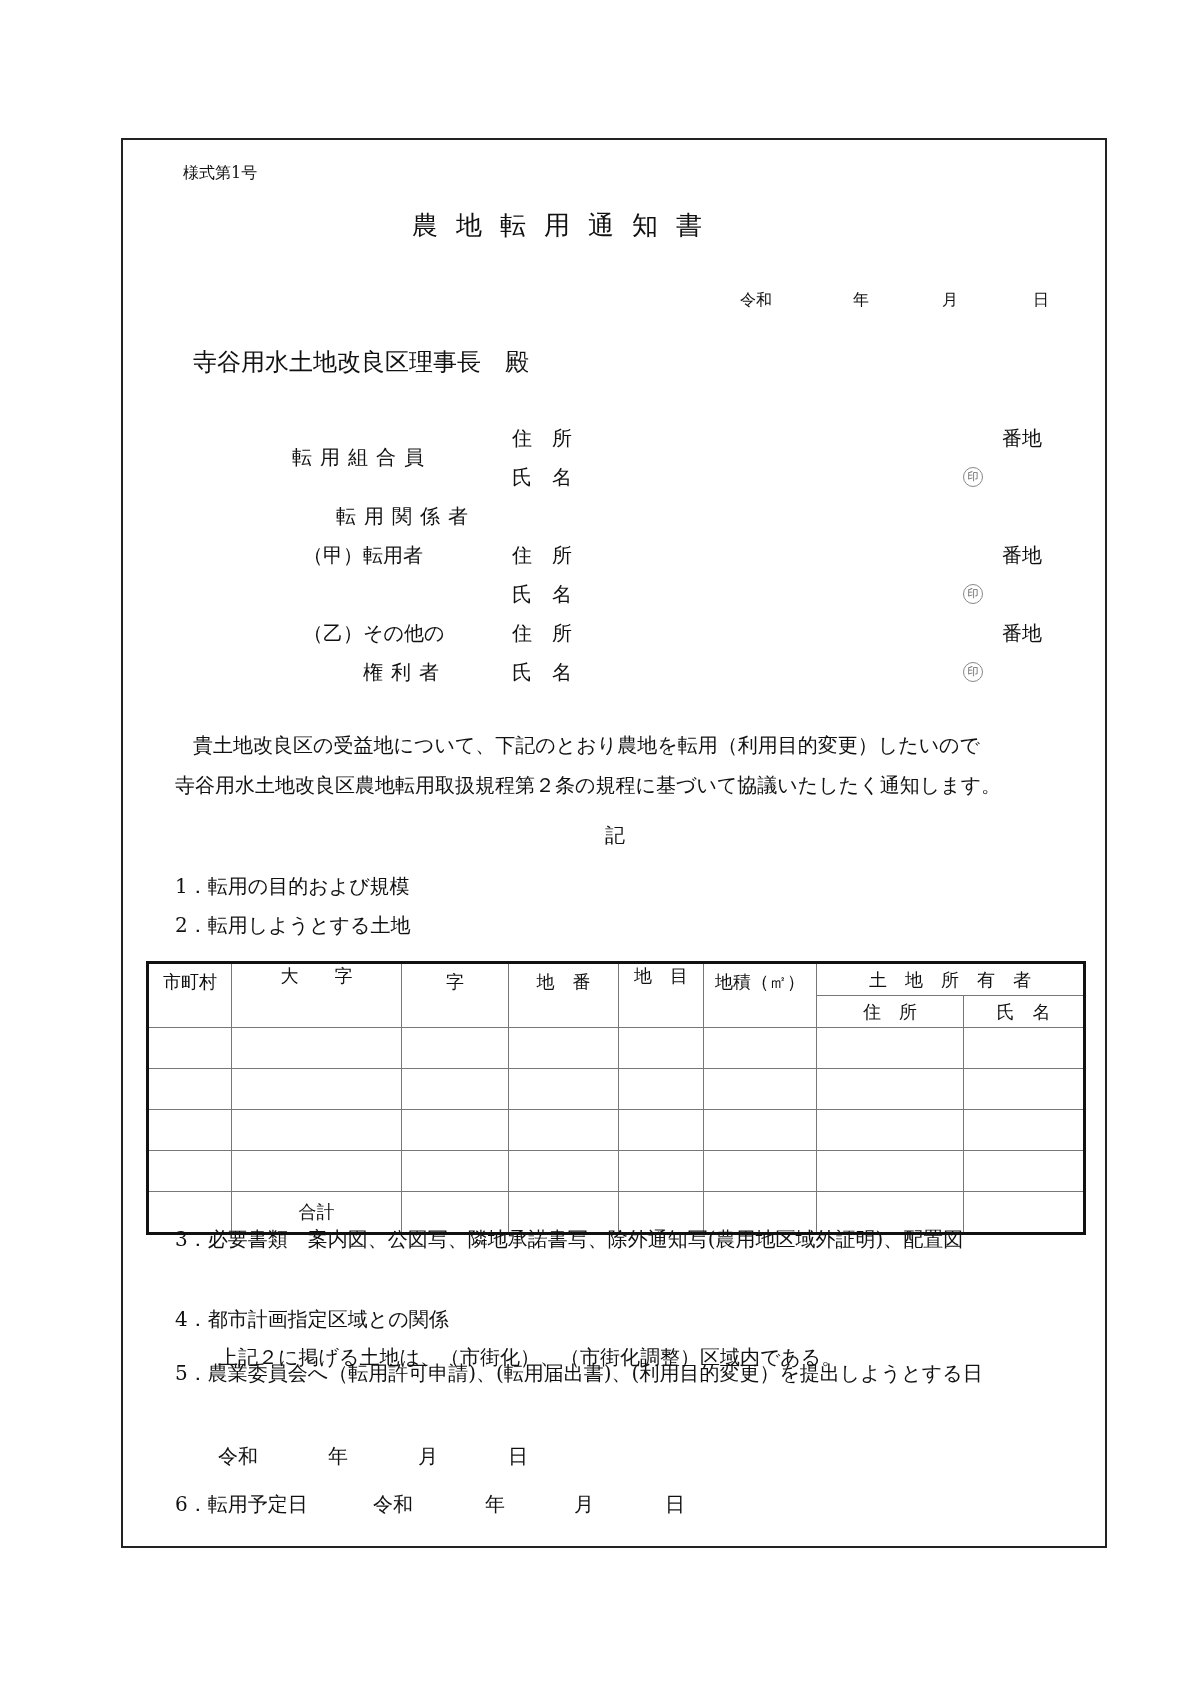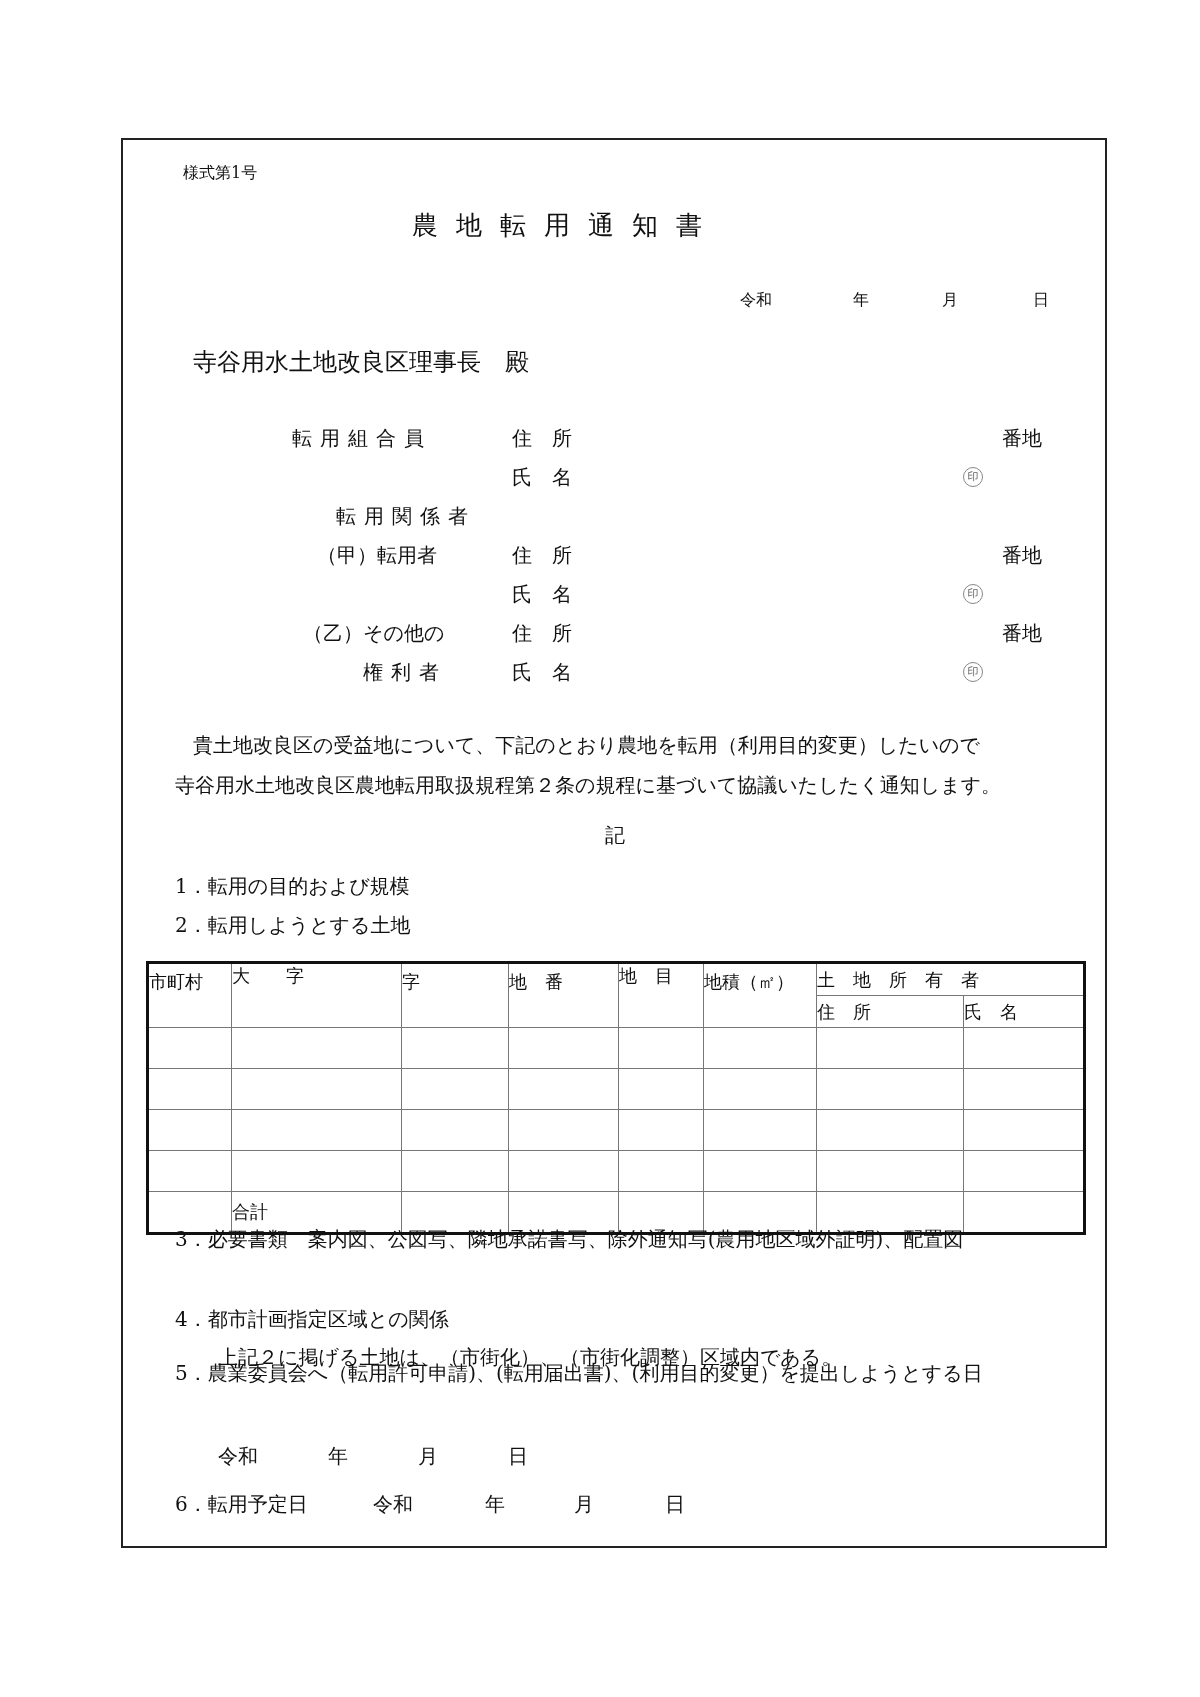--- a/index.html
+++ b/index.html
@@ -10,21 +10,21 @@
            border:2px solid #222; box-sizing:border-box; }
   .t18 { font-size:16px; }
   .t20 { font-size:20px; }
   .title { font-size:26px; letter-spacing:18px; }
   .addressee { font-size:24px; }
   .spaced { letter-spacing:8px; }
   .seal { display:inline-block; width:18px; height:18px; border:1px solid #888; border-radius:50%;
           font-size:11px; line-height:18px; text-align:center; color:#666; }
   table.land { position:absolute; left:146px; top:961px; width:937px; height:272px;
                border-collapse:collapse; border:3px solid #111; table-layout:fixed; }
-  table.land td { border:1px solid #777; font-size:18px; text-align:left; padding:0; }
+  table.land td { border:1px solid #777; font-size:18px; text-align:center; padding:0; }
   table.land tr.head1 td { height:31px; }
   table.land tr.head2 td { height:31px; }
   table.land tr.row td { height:40px; }
 </style>
 </head>
 <body>
 
 <div id="frame"></div>
 
 <div class="abs t18" style="left:183px; top:163px;">様式第1号</div>
@@ -33,30 +33,30 @@
 <div>
   <span class="abs t18" style="left:740px; top:290px;">令和</span>
   <span class="abs t18" style="left:853px; top:290px;">年</span>
   <span class="abs t18" style="left:942px; top:290px;">月</span>
   <span class="abs t18" style="left:1033px; top:290px;">日</span>
 </div>
 
 <div class="abs addressee" style="left:193px; top:346px;">寺谷用水土地改良区理事長　殿</div>
 
 <div>
-  <span class="abs t20 spaced" style="left:292px; top:425px;">転用組合員</span>
+  <span class="abs t20 spaced" style="left:292px; top:444px;">転用組合員</span>
   <span class="abs t20" style="left:512px; top:425px;">住　所</span>
   <span class="abs t20" style="left:1002px; top:425px;">番地</span>
 
   <span class="abs t20" style="left:512px; top:464px;">氏　名</span>
   <span class="abs seal" style="left:963px; top:467px;">印</span>
 
   <span class="abs t20 spaced" style="left:292px; top:503px;margin-left:44px;">転用関係者</span>
 
-  <span class="abs t20" style="left:303px; top:542px;margin-left:14px;">（甲）転用者</span>
+  <span class="abs t20" style="left:303px; top:542px;">（甲）転用者</span>
   <span class="abs t20" style="left:512px; top:542px;">住　所</span>
   <span class="abs t20" style="left:1002px; top:542px;">番地</span>
 
   <span class="abs t20" style="left:512px; top:581px;">氏　名</span>
   <span class="abs seal" style="left:963px; top:584px;">印</span>
 
   <span class="abs t20" style="left:303px; top:620px;">（乙）その他の</span>
   <span class="abs t20" style="left:512px; top:620px;">住　所</span>
   <span class="abs t20" style="left:1002px; top:620px;">番地</span>
 

